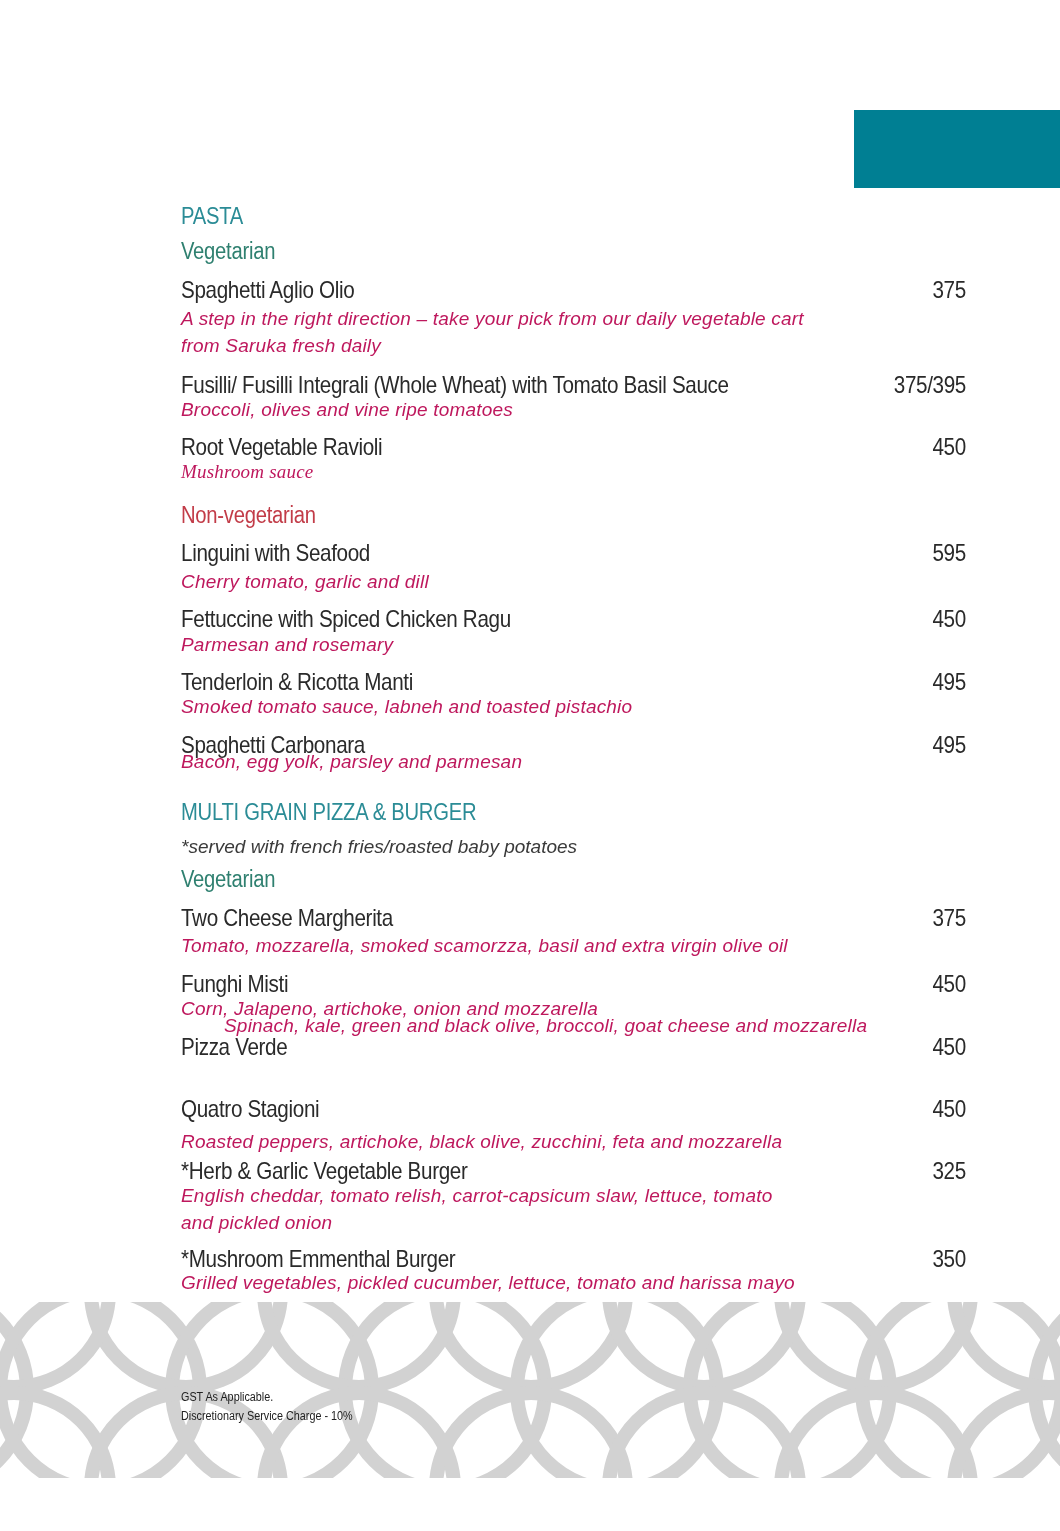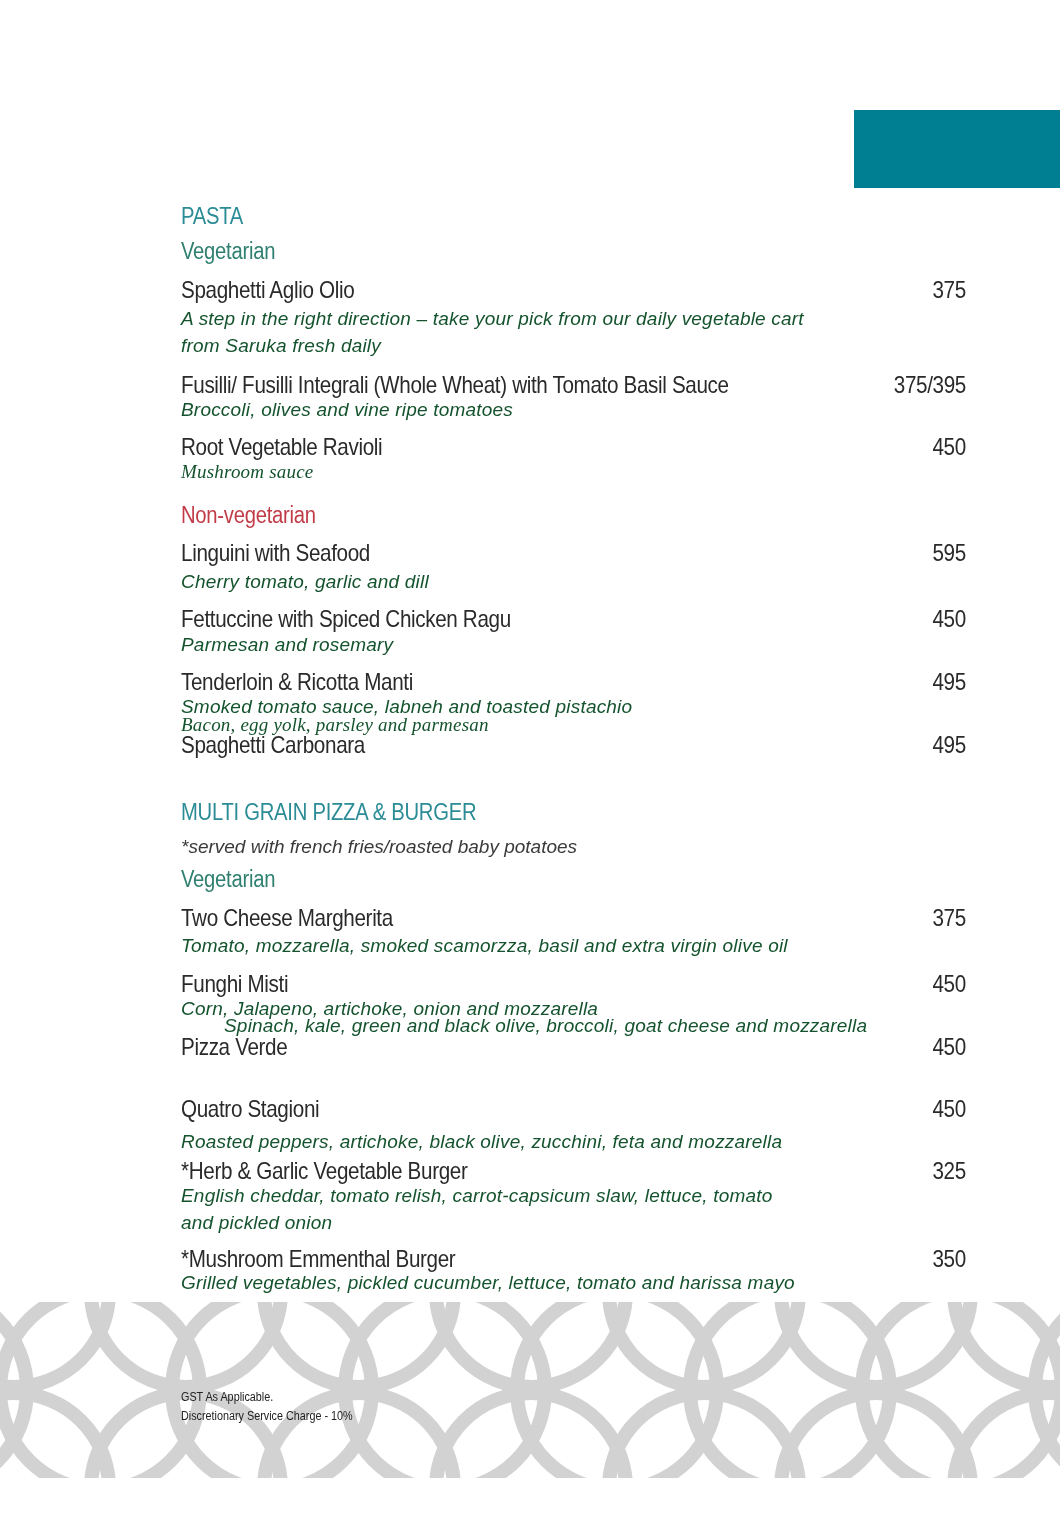--- a/index.html
+++ b/index.html
@@ -25,21 +25,21 @@
     .subhead.veg { color: #2f8070; }
     .subhead.nonveg { color: #c23c48; }
     .note {
       left: 181px; font-size: 19px; font-style: italic; color: #3a3a3a;
     }
     .item-name {
       left: 181px; font-size: 24px; color: #2a2a2a; letter-spacing: -0.4px;
       transform: scaleX(0.86); transform-origin: left top;
     }
     .item-desc {
-      left: 181px; font-size: 19px; font-style: italic; color: #14532d; letter-spacing: 0.2px;
+      left: 181px; font-size: 19px; font-style: italic; color: #be185d; letter-spacing: 0.2px;
     }
     .item-price {
       right: 94px; font-size: 24px; color: #2a2a2a; letter-spacing: -0.4px; text-align: right;
       transform: scaleX(0.86); transform-origin: right top;
     }
     .pattern {
       position: absolute; left: 0; top: 1302px; width: 1060px; height: 176px;
     }
     .footer {
       position: absolute; left: 181px; top: 1388px;
@@ -70,21 +70,21 @@
     <div class="abs item-price" style="top: 539px;">595</div>
     <div class="abs item-desc" style="top: 571px;">Cherry tomato, garlic and dill</div>
     <div class="abs item-name" style="top: 605px;">Fettuccine with Spiced Chicken Ragu</div>
     <div class="abs item-price" style="top: 605px;">450</div>
     <div class="abs item-desc" style="top: 634px;">Parmesan and rosemary</div>
     <div class="abs item-name" style="top: 668px;">Tenderloin &amp; Ricotta Manti</div>
     <div class="abs item-price" style="top: 668px;">495</div>
     <div class="abs item-desc" style="top: 696px;">Smoked tomato sauce, labneh and toasted pistachio</div>
     <div class="abs item-name" style="top: 731px;">Spaghetti Carbonara</div>
     <div class="abs item-price" style="top: 731px;">495</div>
-    <div class="abs item-desc" style="top: 714px; font-family: Liberation Serif, serif;">Bacon, egg yolk, parsley and parmesan</div>
+    <div class="abs item-desc" style="top: 751px;">Bacon, egg yolk, parsley and parmesan</div>
     <div class="abs section-title" style="top: 799px;">MULTI GRAIN PIZZA &amp; BURGER</div>
     <div class="abs note" style="top: 836px;">*served with french fries/roasted baby potatoes</div>
     <div class="abs subhead veg" style="top: 866px;">Vegetarian</div>
     <div class="abs item-name" style="top: 904px;">Two Cheese Margherita</div>
     <div class="abs item-price" style="top: 904px;">375</div>
     <div class="abs item-desc" style="top: 935px; text-align: center;">Tomato, mozzarella, smoked scamorzza, basil and extra virgin olive oil</div>
     <div class="abs item-name" style="top: 970px;">Funghi Misti</div>
     <div class="abs item-price" style="top: 970px;">450</div>
     <div class="abs item-desc" style="top: 998px;">Corn, Jalapeno, artichoke, onion and mozzarella</div>
     <div class="abs item-name" style="top: 1033px;">Pizza Verde</div>

